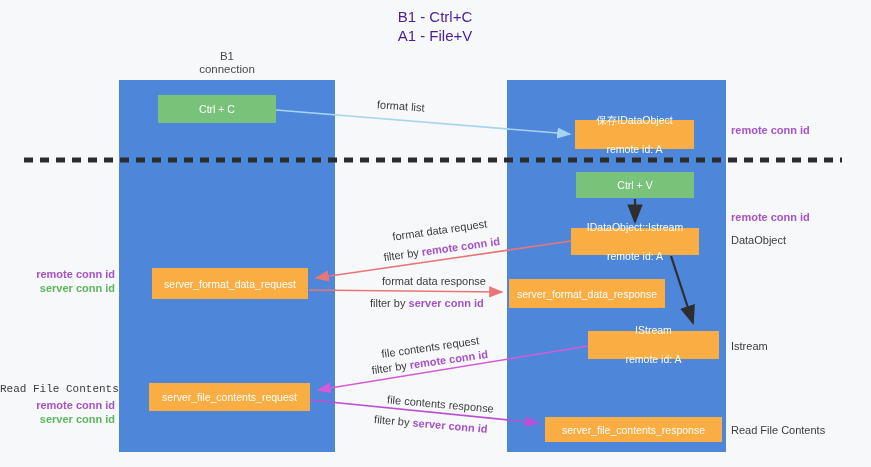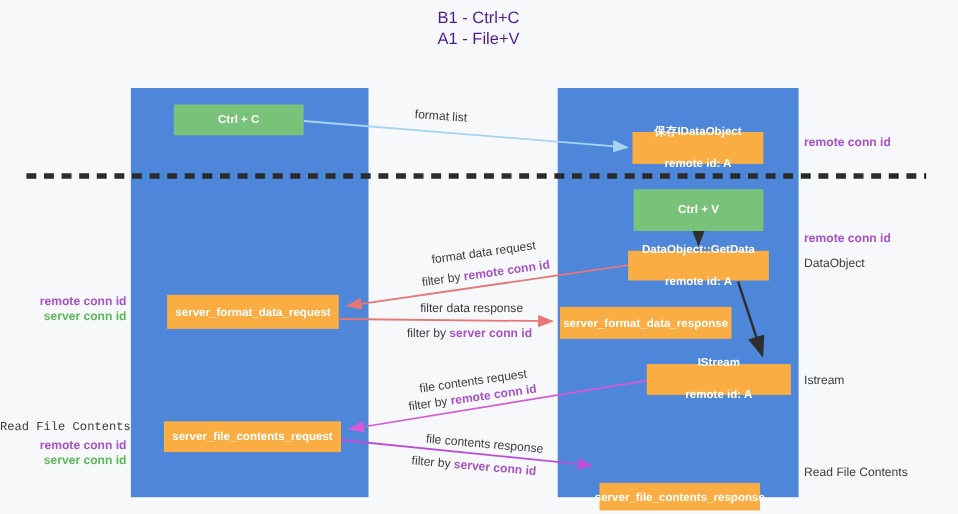--- a/index.html
+++ b/index.html
@@ -14,21 +14,21 @@
   .colhead.left{left:147px;}
   .colhead.right{left:537px;}
 
   .col{position:absolute;top:80px;height:372px;background:#4e86d9;z-index:1;}
   .col.left{left:119px;width:216px;}
   .col.right{left:507px;width:219px;}
 
   svg.overlay{position:absolute;left:0;top:0;z-index:2;}
 
   .box{position:absolute;display:flex;flex-direction:column;align-items:center;
-       justify-content:center;color:#ffffff;z-index:3;text-align:center;font-weight:bold;}
+       justify-content:center;color:#ffffff;z-index:3;text-align:center;}
   .box.green{background:#79c279;font-size:11px;}
   .box.orange{background:#f9ad43;gap:16px;}
   .box .l1,.box .l2{line-height:13px;font-size:10.5px;}
   .box .single{font-size:10.5px;}
 
   .albl{position:absolute;z-index:3;font-size:11px;color:#3c3c3c;white-space:nowrap;}
   .rotm8{transform:rotate(-8deg);}
   .rotp5{transform:rotate(5deg);}
   .rotp4{transform:rotate(4deg);}
   .purple{color:#a653c6;font-weight:bold;}
@@ -43,20 +43,24 @@
 </head>
 <body>
 
 <div class="stage">
 
   <div class="title">
     <div>B1 - Ctrl+C</div>
     <div>A1 - File+V</div>
   </div>
 
+  <div class="colhead left">
+    <div>B1</div>
+    <div>connection</div>
+  </div>
 
   <div class="col left"></div>
   <div class="col right"></div>
 
   <svg class="overlay" width="871" height="467">
     <defs>
       <marker id="mBlue" markerWidth="9" markerHeight="8" refX="8" refY="3.5" orient="auto">
         <path d="M0,0 L9,3.5 L0,7 z" fill="#a6d5f2"></path>
       </marker>
       <marker id="mBlack" markerWidth="9" markerHeight="8" refX="8" refY="3.5" orient="auto">
@@ -92,58 +96,58 @@
 
   <div class="box green" style="left:158px;top:95px;width:118px;height:28px;">
     <div class="single">Ctrl + C</div>
   </div>
 
   <div class="box orange" style="left:575px;top:120px;width:119px;height:29px;">
     <div class="l1">保存IDataObject</div>
     <div class="l2">remote id: A</div>
   </div>
 
-  <div class="box green" style="left:576px;top:172px;width:118px;height:38px;">
+  <div class="box green" style="left:576px;top:172px;width:118px;height:26px;">
     <div class="single">Ctrl + V</div>
   </div>
 
   <div class="box orange" style="left:571px;top:228px;width:128px;height:27px;">
-    <div class="l1">DataObject::GetData</div>
+    <div class="l1">IDataObject::Istream</div>
     <div class="l2">remote id: A</div>
   </div>
 
   <div class="box orange" style="left:152px;top:268px;width:156px;height:31px;">
     <div class="single">server_format_data_request</div>
   </div>
 
   <div class="box orange" style="left:509px;top:279px;width:156px;height:29px;">
     <div class="single">server_format_data_response</div>
   </div>
 
   <div class="box orange" style="left:588px;top:331px;width:131px;height:28px;">
     <div class="l1">IStream</div>
     <div class="l2">remote id: A</div>
   </div>
 
   <div class="box orange" style="left:149px;top:383px;width:161px;height:28px;">
     <div class="single">server_file_contents_request</div>
   </div>
 
-  <div class="box orange" style="left:545px;top:417px;width:146px;height:25px;margin-top:22px;">
+  <div class="box orange" style="left:545px;top:417px;width:177px;height:25px;">
     <div class="single">server_file_contents_response</div>
   </div>
 
   <div class="albl rotp4" style="left:377px;top:100px;">format list</div>
 
   <div class="albl rotm8" style="left:392px;top:224px;">format data request</div>
   <div class="albl rotm8" style="left:383px;top:243px;">
     <span>filter by </span><span class="purple">remote conn id</span>
   </div>
 
-  <div class="albl" style="left:382px;top:275px;">filter data response</div>
+  <div class="albl" style="left:382px;top:275px;">format data response</div>
   <div class="albl" style="left:370px;top:297px;">
     <span>filter by </span><span class="purple">server conn id</span>
   </div>
 
   <div class="albl rotm8" style="left:381px;top:341px;">file contents request</div>
   <div class="albl rotm8" style="left:371px;top:356px;">
     <span>filter by </span><span class="purple">remote conn id</span>
   </div>
 
   <div class="albl rotp5" style="left:387px;top:398px;">file contents response</div>

